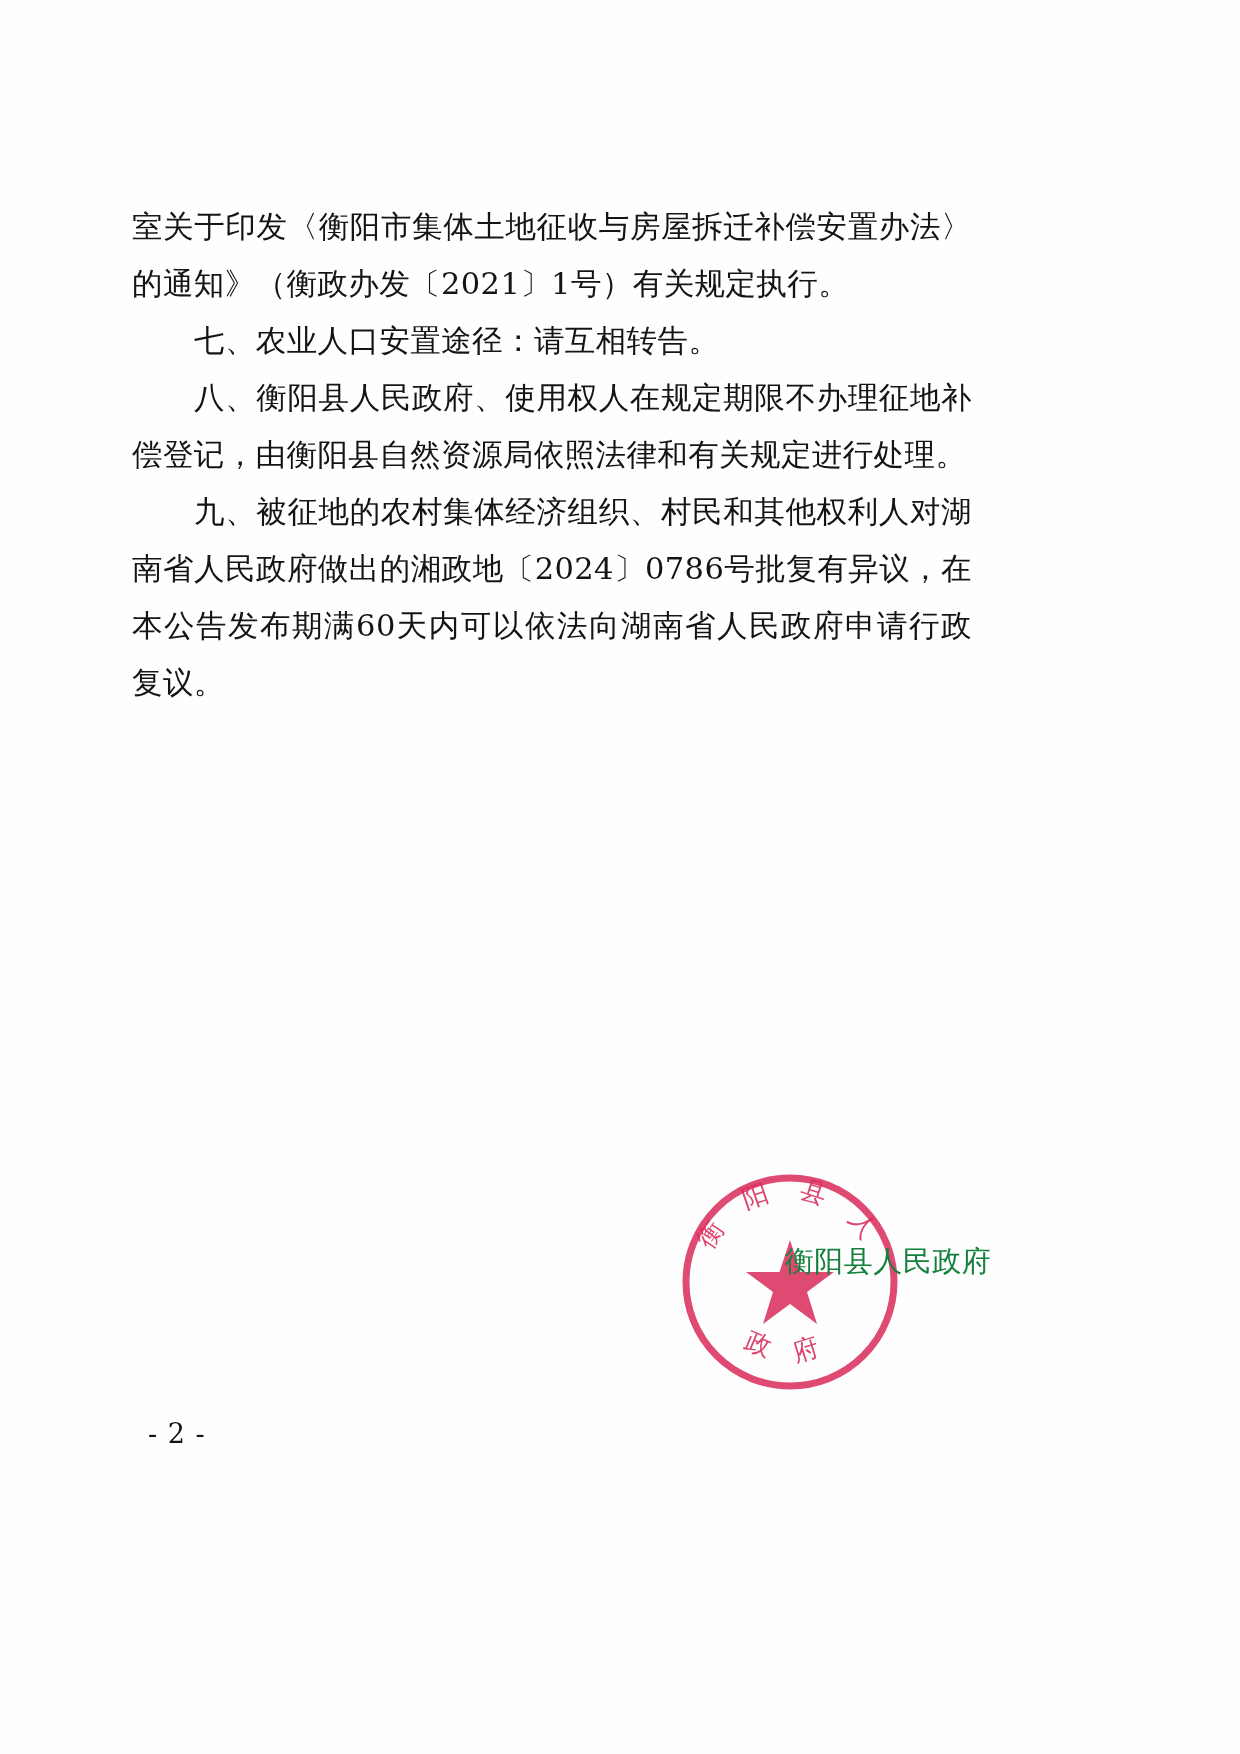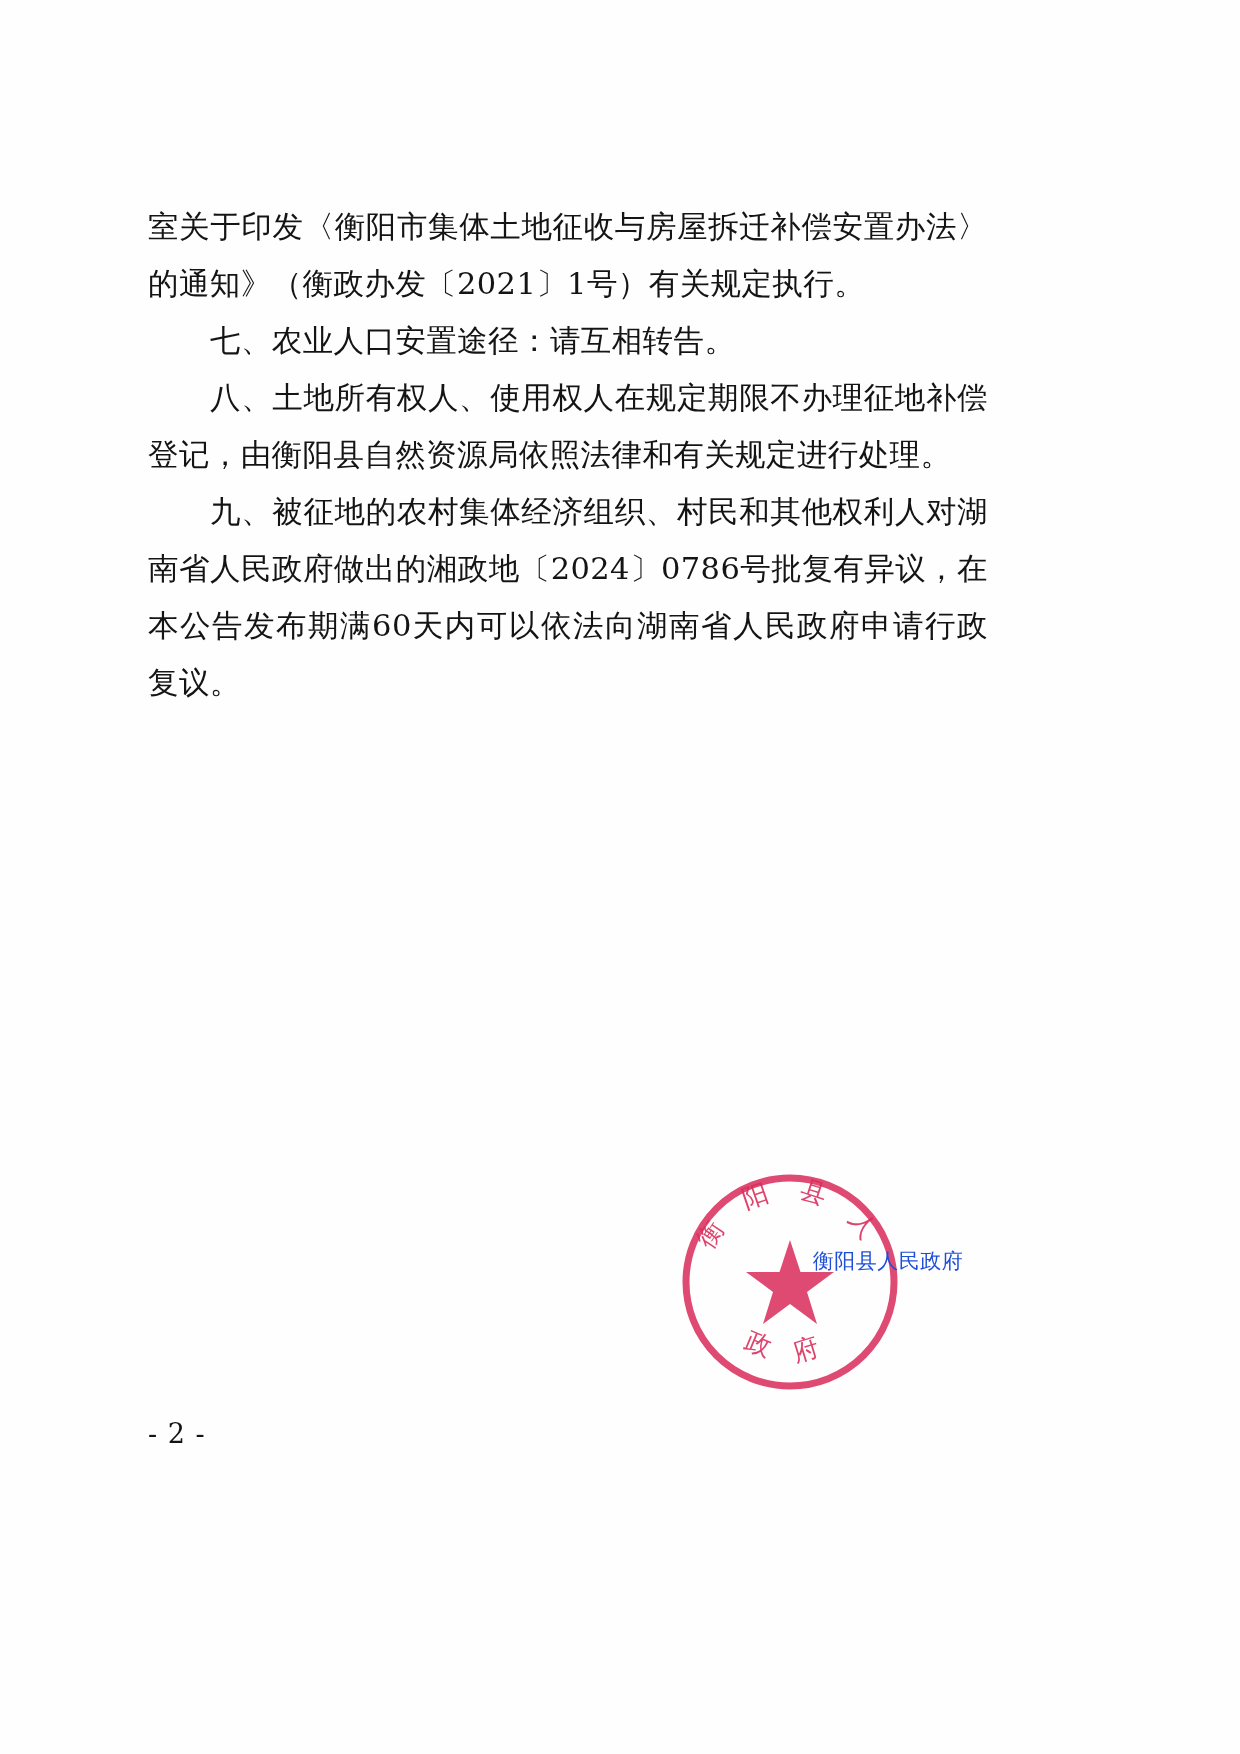--- a/index.html
+++ b/index.html
@@ -17,21 +17,21 @@
   }
 
   .page {
     position: absolute;
     inset: 0;
     background: #fefefe;
   }
 
   .doc-body {
     position: absolute;
-    left: 148px;
+    left: 132px;
     top: 198px;
     width: 840px;
   }
 
   .para {
     font-size: 30.5px;
     line-height: 57px;
     letter-spacing: 0.4px;
     text-align: justify;
     text-justify: inter-ideograph;
@@ -46,23 +46,23 @@
 
   .signature-block {
     position: absolute;
     right: 142px;
     top: 1235px;
     width: 420px;
     text-align: center;
     z-index: 3;
   }
   .signature-line {
-    font-size: 21px;
+    font-size: 29px;
     line-height: 52px;
-    color: #1d4ed8;
+    color: #15803d;
     letter-spacing: 0.5px;
     white-space: nowrap;
   }
 
   
   .seal {
     position: absolute;
     left: 676px;
     top: 1168px;
     width: 228px;
@@ -84,21 +84,21 @@
   .txt { white-space: pre-wrap; }
 </style>
 </head>
 <body>
 
 <div class="page">
 
   <div class="doc-body">
     <p class="para txt">室关于印发〈衡阳市集体土地征收与房屋拆迁补偿安置办法〉的通知》（衡政办发〔2021〕1号）有关规定执行。</p>
     <p class="para indent txt">七、农业人口安置途径：请互相转告。</p>
-    <p class="para indent txt">八、土地所有权人、使用权人在规定期限不办理征地补偿登记，由衡阳县自然资源局依照法律和有关规定进行处理。</p>
+    <p class="para indent txt">八、衡阳县人民政府、使用权人在规定期限不办理征地补偿登记，由衡阳县自然资源局依照法律和有关规定进行处理。</p>
     <p class="para indent txt">九、被征地的农村集体经济组织、村民和其他权利人对湖南省人民政府做出的湘政地〔2024〕0786号批复有异议，在本公告发布期满60天内可以依法向湖南省人民政府申请行政复议。</p>
   </div>
 
   <div class="seal">
     <svg width="228" height="228" viewBox="0 0 228 228" xmlns="http://www.w3.org/2000/svg">
       <defs>
         <path id="sealArcTop" d="M 30,114 A 84,84 0 1 1 198,114"></path>
         <path id="sealArcBottom" d="M 36,114 A 78,78 0 0 0 192,114"></path>
       </defs>
       <circle cx="114" cy="114" r="104" fill="none" stroke="#d6194b" stroke-width="7" opacity="0.85"></circle>

